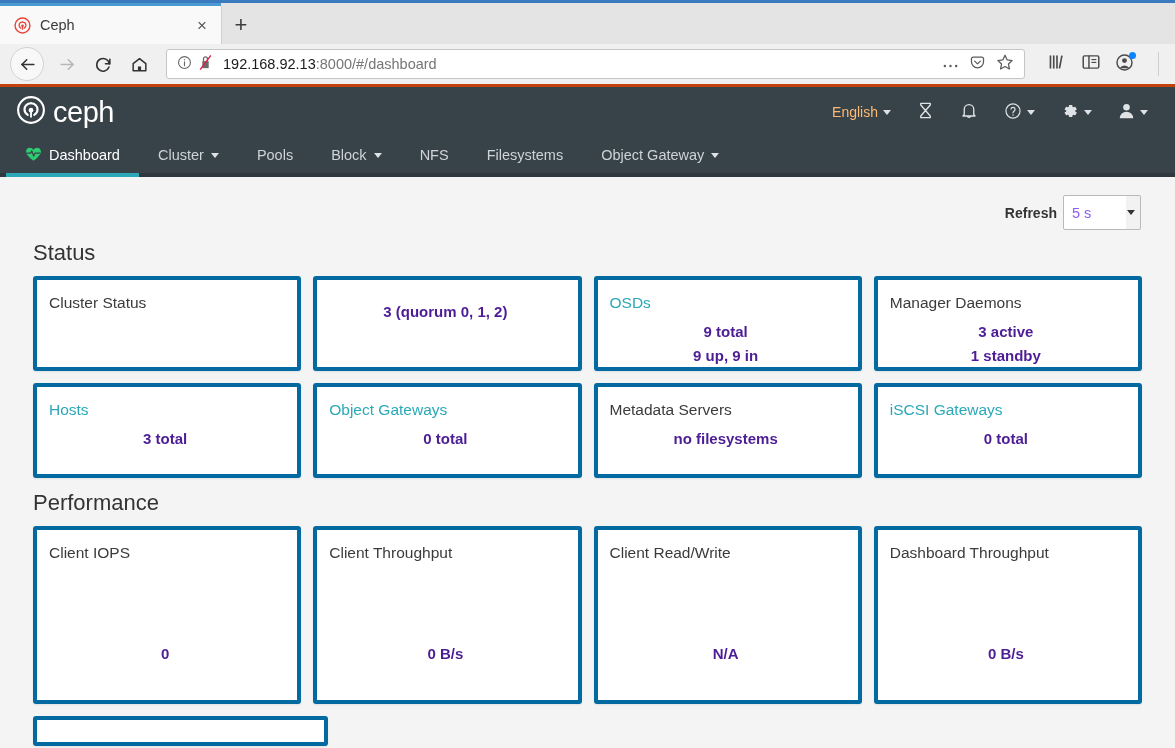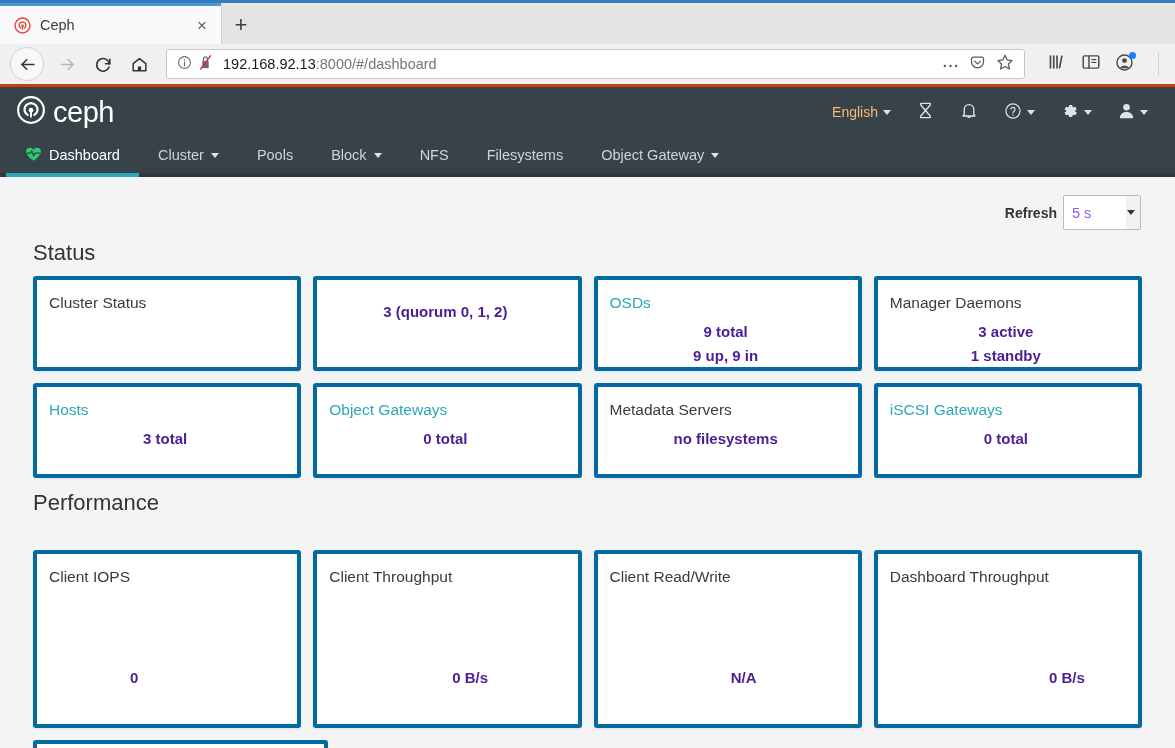--- a/index.html
+++ b/index.html
@@ -214,21 +214,21 @@
     font-weight: bold;
     color: #4c1d95;
     text-align: center;
     line-height: 1.6;
   }
   .card-value.ok { color: #00bb00; letter-spacing: 0.3px; }
 
   .status-card { height: 95px; }
   .status-card .card-value { margin-top: 6px; }
 
-  .perf-card { height: 178px; display: flex; flex-direction: row; margin-top: 24px; }
+  .perf-card { height: 178px; display: flex; flex-direction: column; }
   .perf-card .card-value { margin-top: auto; margin-bottom: 18px; }
 
   .partial-card { height: 30px; padding-bottom: 0; overflow: hidden; }
   .partial-row { padding: 0 13px; display: flex; gap: 12px; }
   .partial-row .card { height: 30px; }
   .partial-spacer { flex: 1 1 0; }
 </style>
 </head>
 <body>
 

